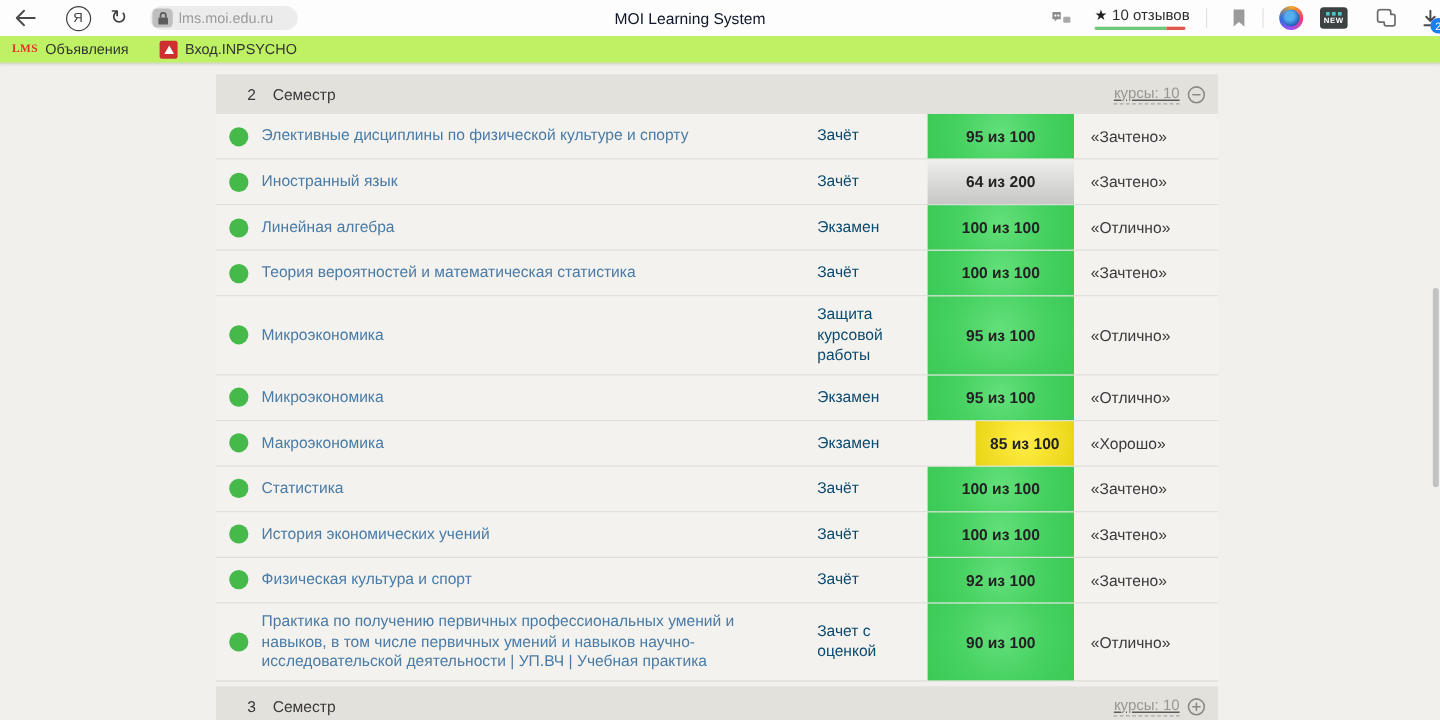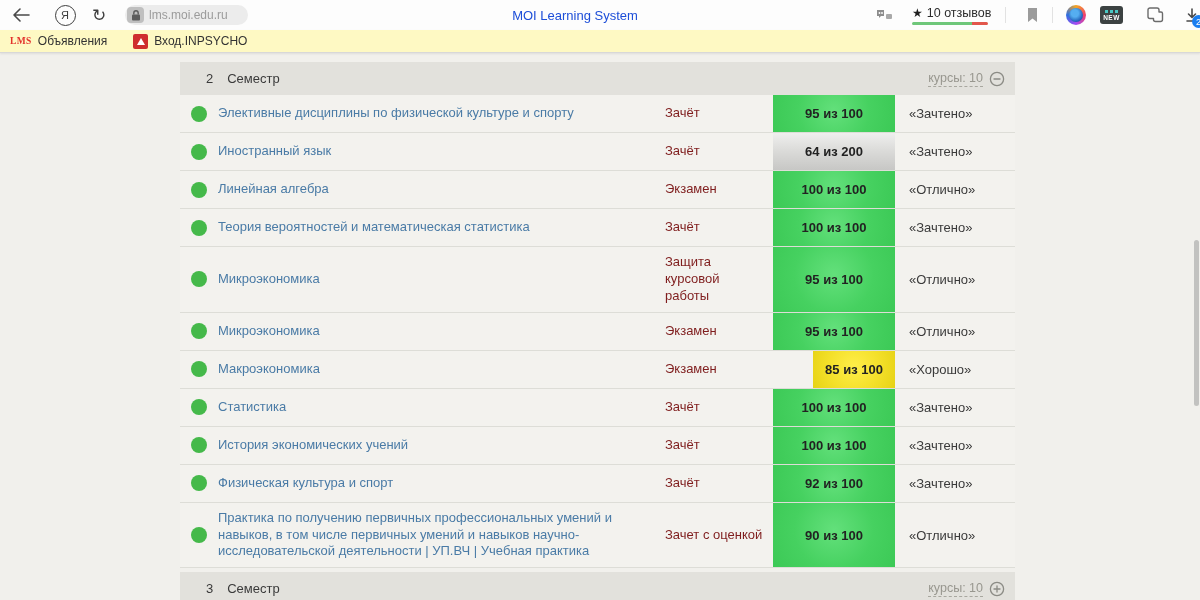--- a/index.html
+++ b/index.html
@@ -1,35 +1,35 @@
 <!DOCTYPE html>
 <html><head>
 <meta charset="utf-8">
 <style>
   * { margin:0; padding:0; box-sizing:border-box; }
   html,body { width:1200px; height:600px; overflow:hidden; }
   body { font-family:"Liberation Sans","DejaVu Sans",sans-serif; background:#f1f0ec; position:relative; }
 
   
   .toolbar { position:absolute; left:0; top:0; width:1200px; height:30px; background:#fdfdfd; z-index:5; }
-  .bookmarks-bar { position:absolute; left:0; top:30px; width:1200px; height:23px; background:#fef9c3;
+  .bookmarks-bar { position:absolute; left:0; top:30px; width:1200px; height:23px; background:#bef264;
                    border-bottom:1px solid #d8d8d8; box-shadow:0 1px 2px rgba(0,0,0,.08); z-index:5;
                    display:flex; align-items:center; padding-left:10px; gap:26px; }
   .tb-icon { position:absolute; top:0; height:30px; display:flex; align-items:center; justify-content:center; color:#4a4a4a; }
   .back { left:8px; width:26px; }
   .ya-circle { left:52px; width:26px; }
   .ya-circle .ring { width:21px; height:21px; border:1.6px solid #3e3e3e; border-radius:50%; display:flex;
                      align-items:center; justify-content:center; font-size:11px; color:#3e3e3e; }
   .reload { left:86px; width:26px; font-size:17px; color:#3e3e3e; }
   .addr-pill { position:absolute; left:125px; top:5px; width:123px; height:20px; background:#ececec;
                border-radius:10px; display:flex; align-items:center; padding:0 6px 0 2px; gap:5px; }
   .lock-badge { width:17px; height:16px; background:#bfbfbf; border-radius:4px; display:flex; align-items:center; justify-content:center; }
   .addr-url { font-size:12px; color:#9b9b9b; white-space:nowrap; overflow:hidden; }
   .tab-title { position:absolute; left:575px; top:0; height:30px; transform:translateX(-50%);
-               display:flex; align-items:center; font-size:13px; color:#1d4ed8; white-space:nowrap; }
+               display:flex; align-items:center; font-size:13px; color:#0f172a; white-space:nowrap; }
 
   .protect { left:872px; width:24px; }
   .rating { position:absolute; left:912px; top:0; height:30px; display:flex; flex-direction:column; justify-content:center; }
   .rating-line { display:flex; align-items:center; gap:4px; font-size:12.5px; color:#2d2d2d; }
   .rating-star { font-size:12px; color:#1f1f1f; }
   .rating-bar { margin-top:2px; height:3px; width:76px; border-radius:2px; overflow:hidden; display:flex; }
   .rating-bar .g { width:79%; background:#6fc77a; } .rating-bar .r { width:21%; background:#e2574c; }
   .vsep { position:absolute; top:7px; width:1px; height:16px; background:#e2e2e2; }
   .flag { left:1020px; width:24px; }
   .ext-circle { position:absolute; left:1066px; top:5px; width:20px; height:20px; border-radius:50%;
@@ -48,29 +48,29 @@
   .bm-item { display:flex; align-items:center; gap:6px; font-size:12px; color:#333; }
   .bm-lms-logo { color:#e3322b; font-size:9.5px; font-weight:800; letter-spacing:.4px; font-family:"Liberation Serif",serif; }
   .bm-red-sq { width:15px; height:15px; background:#cf2e2e; border-radius:2px; display:flex; align-items:center; justify-content:center; }
   .bm-red-sq .tri { width:0; height:0; border-left:4px solid transparent; border-right:4px solid transparent; border-bottom:7px solid #fff; }
 
   
   .page { position:absolute; left:0; top:53px; width:1200px; height:547px; background:#f1f0ec; }
   .grades { position:absolute; left:180px; top:9px; width:835px; }
   .sec-header { height:33px; background:#e2e1dc; display:flex; align-items:center; font-size:13px; color:#3a3a3a; padding:0 10px 0 26px; }
   .sec-num { margin-right:14px; } .sec-title { flex:1; }
-  .sec-right { display:flex; align-items:center; gap:6px; }
+  .sec-right { display:flex; align-items:center; gap:6px;text-decoration:underline; }
   .sec-courses { font-size:12.5px; color:#98978f; border-bottom:1px dashed #a8a79f; padding-bottom:1px; }
   .toggle-ic { display:flex; }
 
   .row { display:grid; grid-template-columns:38px 447px 108px 122px 1fr; align-items:center;
          min-height:38px; border-bottom:1px solid #ddddd7; background:#f3f2ee; }
   .dot { width:16px; height:16px; border-radius:50%; background:#45b94a; margin-left:11px; }
   .course { font-size:13px; color:#4a7ba6; text-decoration:none; line-height:1.3; padding:7px 14px 7px 0; cursor:pointer; }
-  .rtype { font-size:13px; color:#7f1d1d; line-height:1.3; padding:7px 8px 7px 0; }
+  .rtype { font-size:13px; color:#0c4a6e; line-height:1.3; padding:7px 8px 7px 0;margin-left:16px; }
   .score { align-self:stretch; display:flex; align-items:center; justify-content:center;
            font-size:13px; font-weight:bold; color:#222; }
   .score.green { background:radial-gradient(circle at 50% 42%, #63e07b 0%, #46d160 55%, #3cc956 100%); }
   .score.gray  { background:linear-gradient(180deg,#efefee 0%, #dcdcda 45%, #c7c7c5 100%); }
   .score.yellow{ background:radial-gradient(circle at 50% 42%, #ffee49 0%, #f4e02a 55%, #e6d215 100%);margin-left:40px; }
   .grade { font-size:13px; color:#3a3a3a; padding-left:14px; }
 
   .scroll-thumb { position:absolute; right:1px; top:187px; width:5px; height:166px; background:#c2c2c0; border-radius:3px; }
 
   svg { display:block; }

